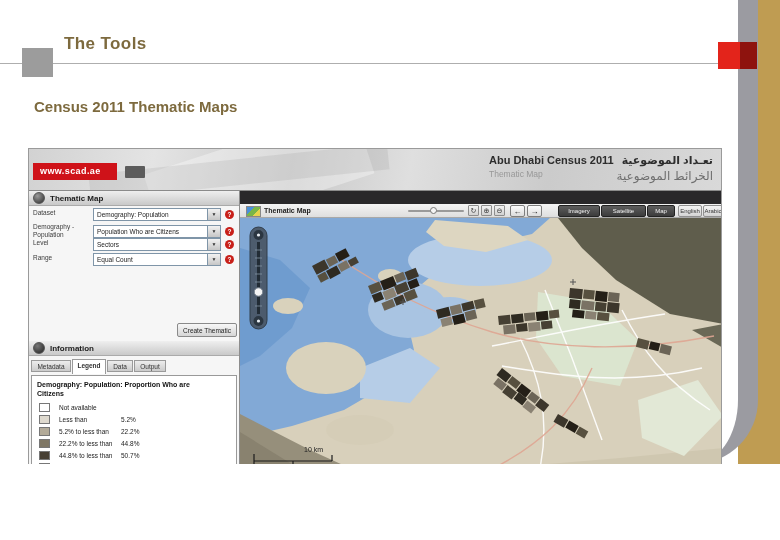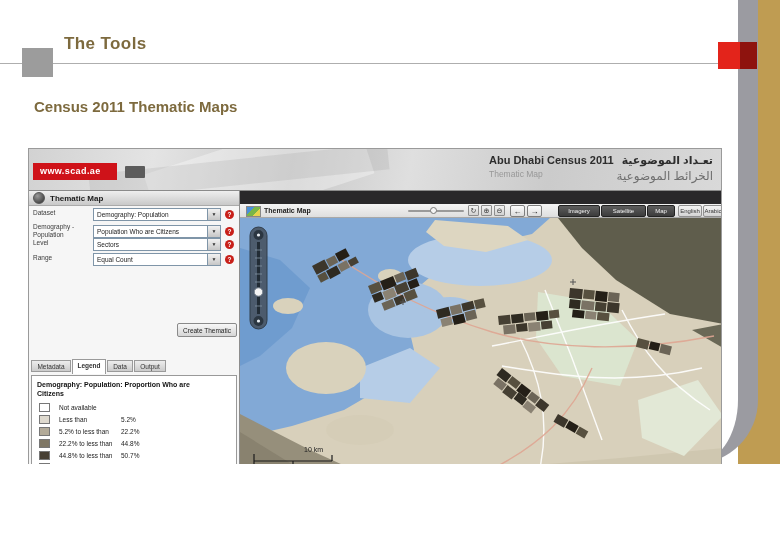--- a/index.html
+++ b/index.html
@@ -153,20 +153,24 @@
           <span class="field-label">Range</span>
           <div class="combo">
             <span class="combo-text">Equal Count</span>
             <span class="combo-btn">▼</span>
           </div>
           <span class="help-dot">?</span>
         </div>
 
         <div class="create-btn">Create Thematic</div>
 
+        <div class="bar-header" style="top:150px;">
+          <span class="sphere-icon" style="background:radial-gradient(circle at 35% 30%,#777,#222);"></span>
+          <span class="bar-label">Information</span>
+        </div>
 
         <div class="tabs">
           <span class="tab" style="left:0;width:40px;">Metadata</span>
           <span class="tab active" style="left:41px;width:34px;">Legend</span>
           <span class="tab" style="left:76px;width:26px;">Data</span>
           <span class="tab" style="left:103px;width:32px;">Output</span>
         </div>
 
         <div class="legend-box">
           <div class="legend-title">Demography: Population: Proportion Who are Citizens</div>

